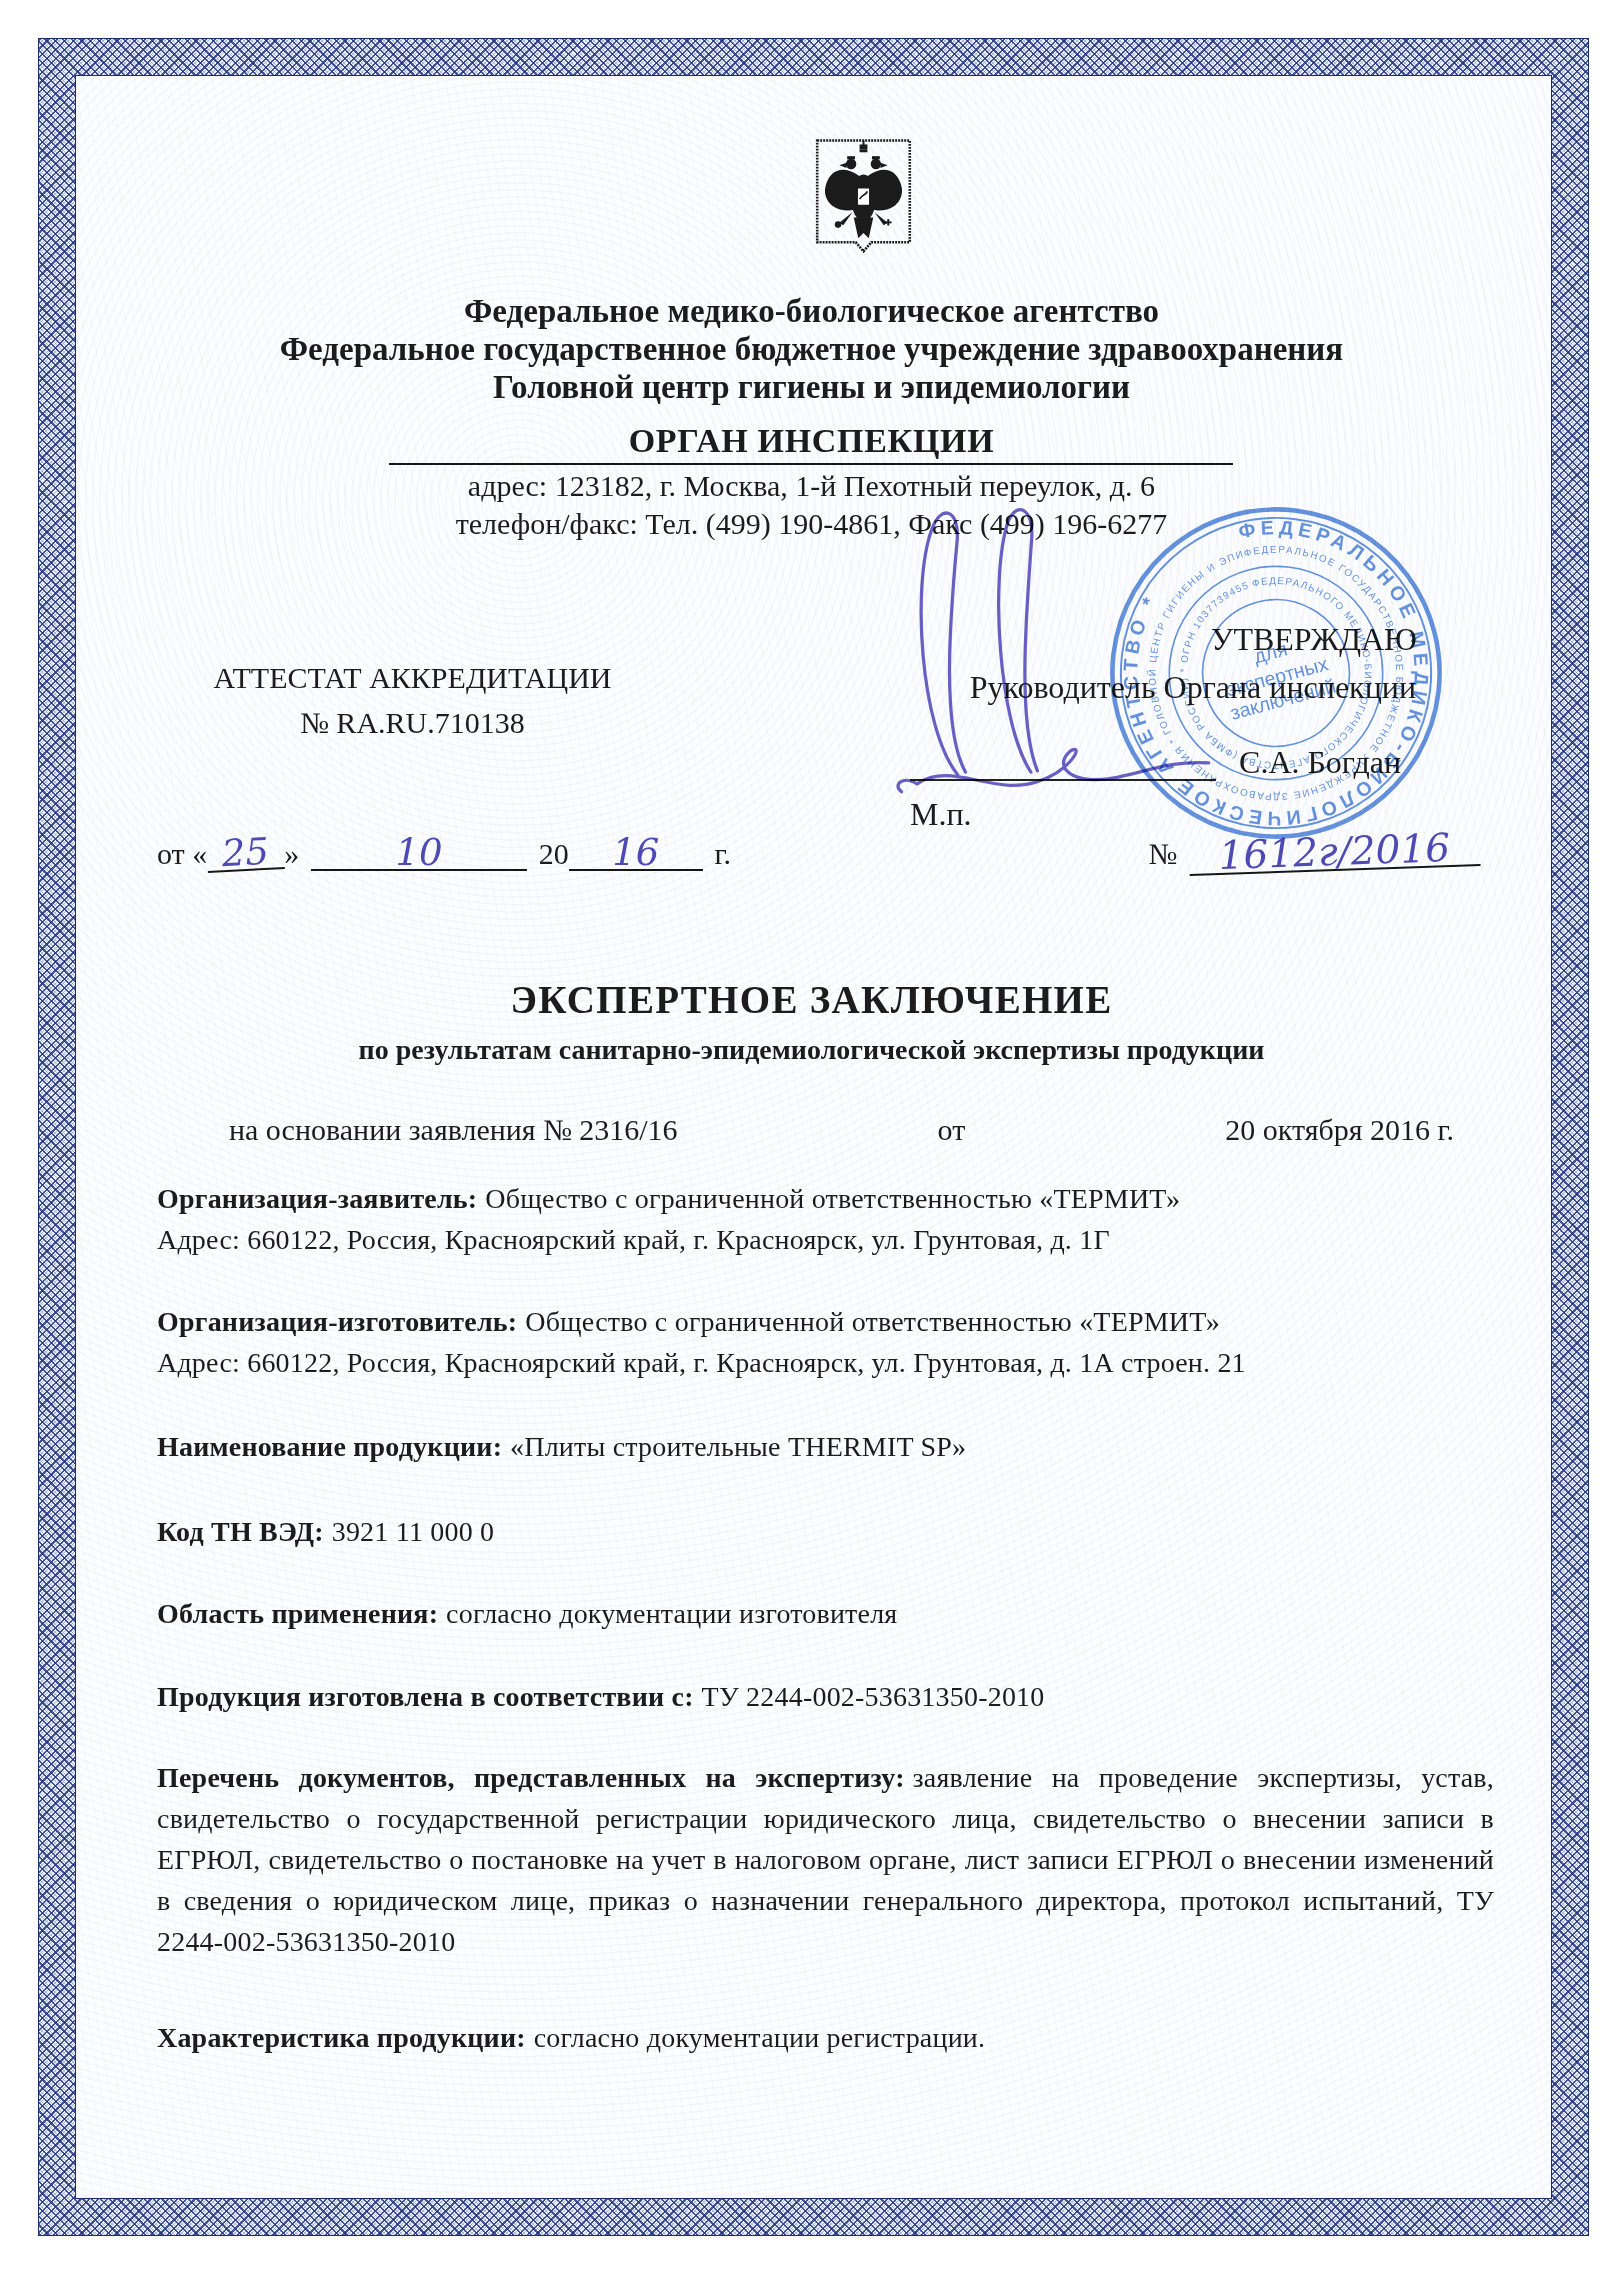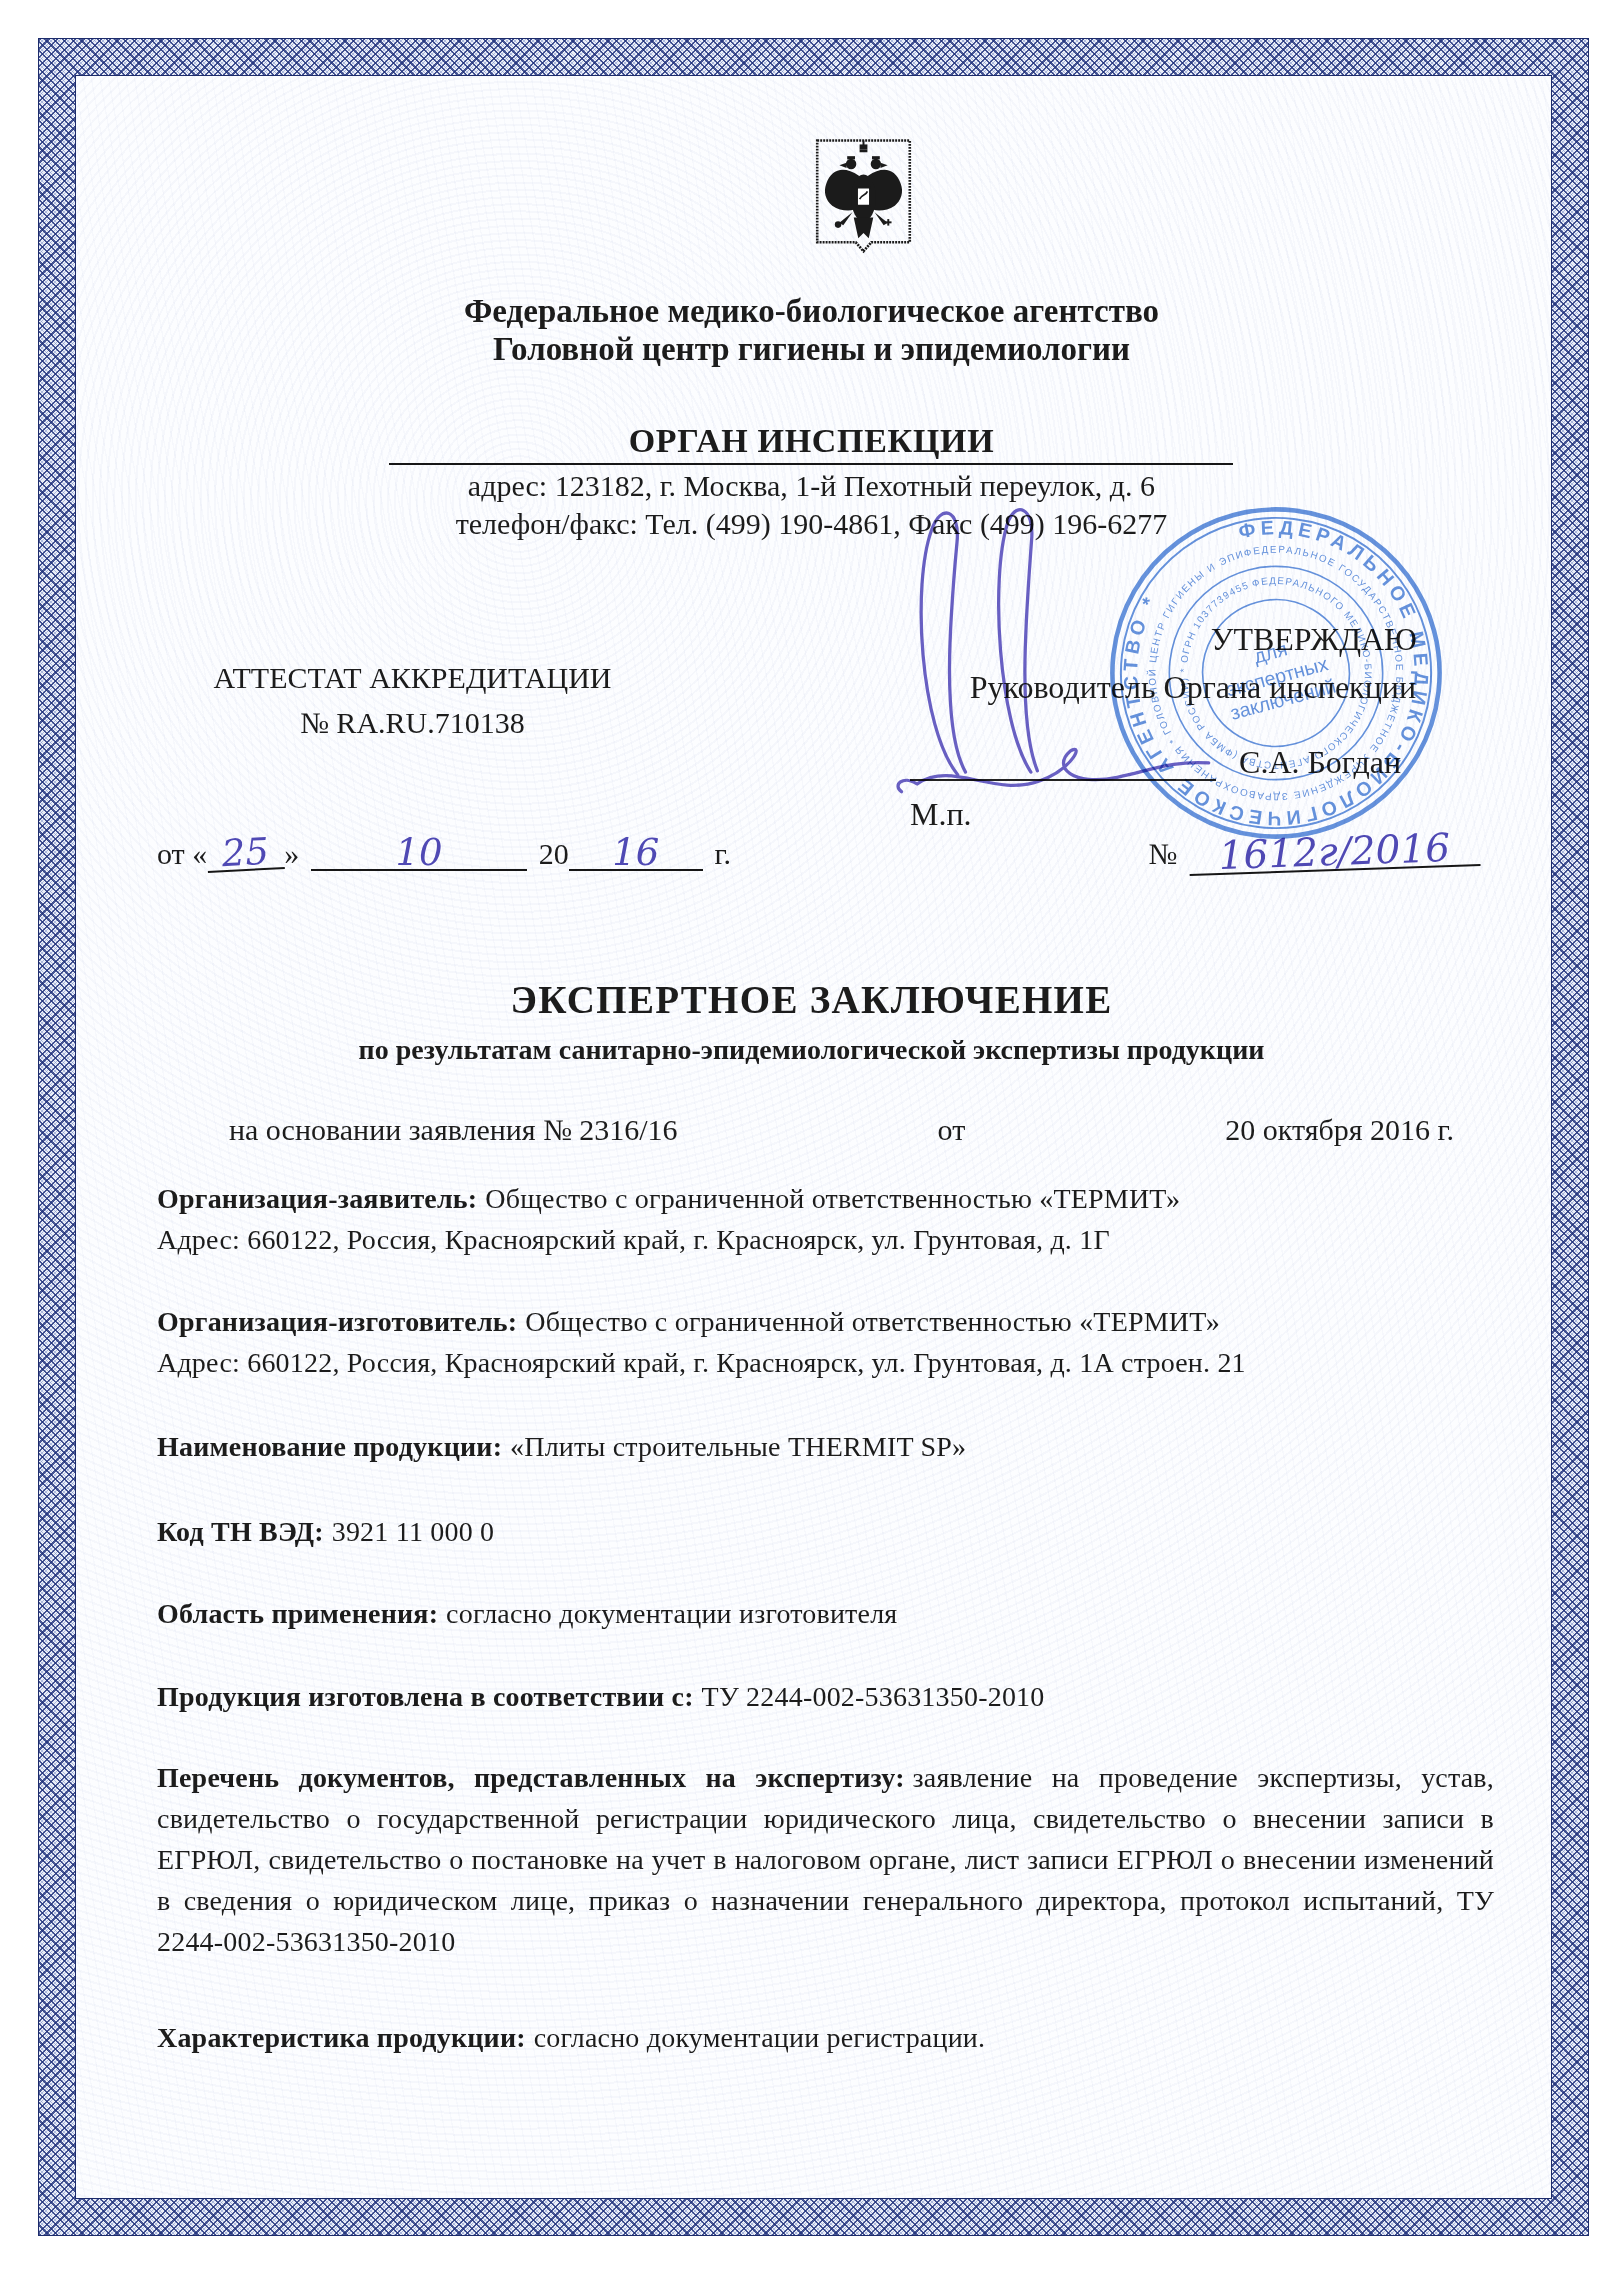--- a/index.html
+++ b/index.html
@@ -97,20 +97,21 @@
         <rect x="112" y="132" width="10" height="3"></rect>
         <rect x="115.5" y="128.5" width="3" height="10"></rect>
       </g>
       <rect x="69" y="80" width="20" height="28" rx="2" fill="#ffffff" stroke="#1b1b1b" stroke-width="3"></rect>
       <path d="M73 98 C77 90 83 92 85 86" fill="none" stroke="#1b1b1b" stroke-width="2.5"></path>
     </svg>
   </div>
 
   <div class="abs hdr center">
     <div>Федеральное медико-биологическое агентство</div>
+    <div>Федеральное государственное бюджетное учреждение здравоохранения</div>
     <div>Головной центр гигиены и эпидемиологии</div>
   </div>
 
   <div class="abs organ center">ОРГАН ИНСПЕКЦИИ</div>
   <div class="abs organ-rule"></div>
   <div class="abs addr center">адрес: 123182, г. Москва, 1-й Пехотный переулок, д. 6</div>
   <div class="abs phone center">телефон/факс: Тел. (499) 190-4861, Факс (499) 196-6277</div>
 
   <div class="abs accr">
     <div>АТТЕСТАТ АККРЕДИТАЦИИ</div>

